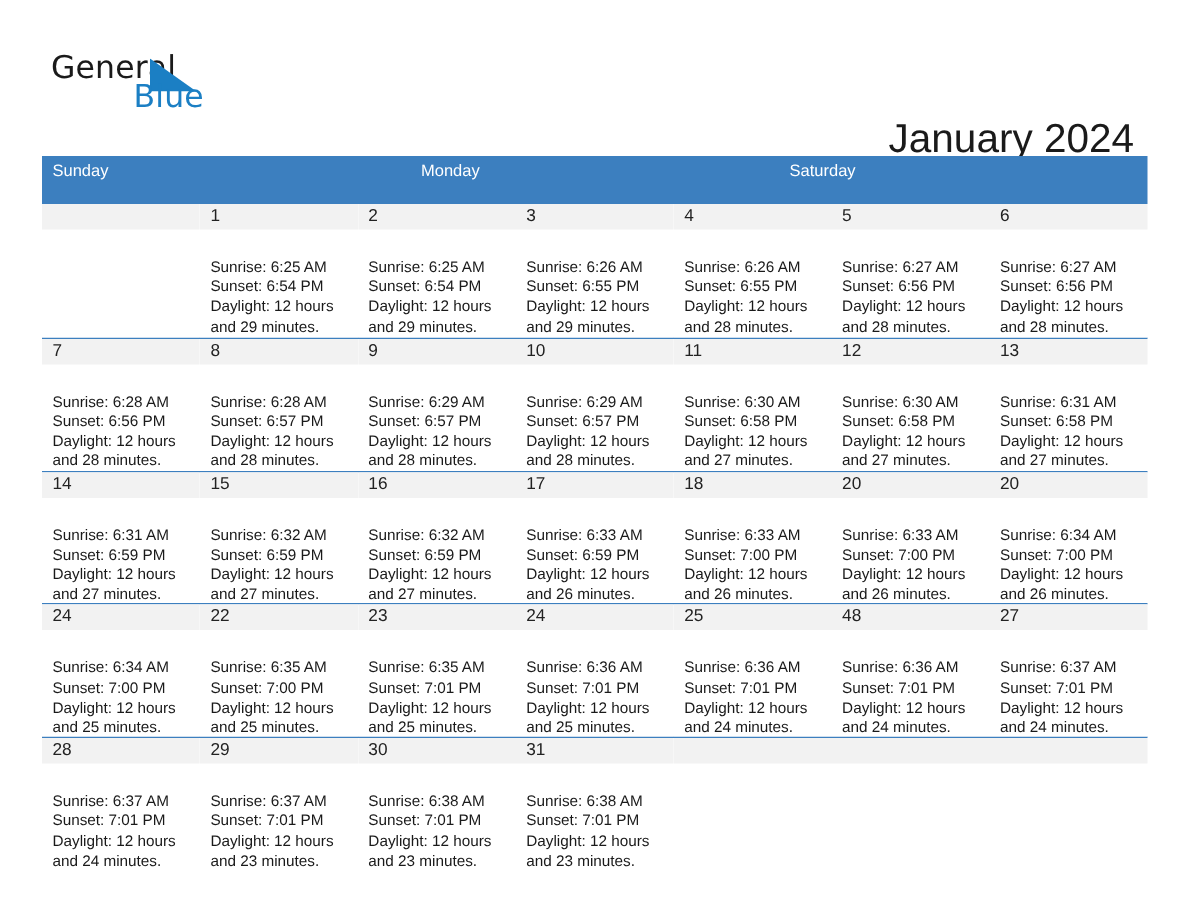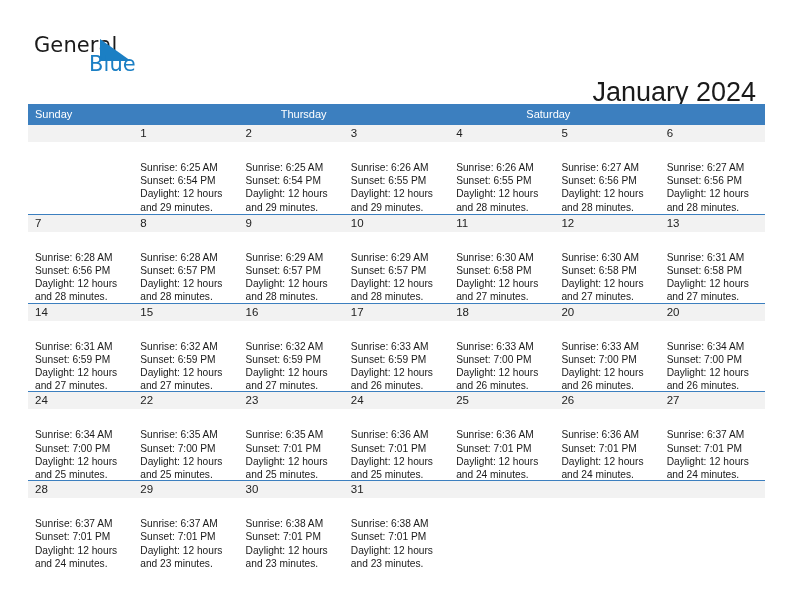--- a/index.html
+++ b/index.html
@@ -95,21 +95,21 @@
   .calendar {
     position: absolute;
     left: 28px;
     top: 104px;
     width: 737px;
   }
 
   .weekday-row {
     display: flex;
     background: #3c7fbf;
-    height: 21px;
+    height: 32px;
   }
   .weekday-cell {
     flex: 1 1 0;
     min-width: 0;
     color: #ffffff;
     font-size: 11px;
     line-height: 21px;
     padding-left: 7px;
     box-sizing: border-box;
     white-space: nowrap;
@@ -179,21 +179,21 @@
     <div class="title-block">
       <div class="cal-title">January 2024</div>
     </div>
 
   </div>
 
   <div class="calendar">
 
     <div class="weekday-row">
       <div class="weekday-cell">Sunday</div>
-      <div class="weekday-cell">Thursday</div>
+      <div class="weekday-cell">Monday</div>
       <div class="weekday-cell">Saturday</div>
     </div>
 
     <div class="week-row first">
       <div class="day-cell empty">
         <div class="daynum-band">
             <span class="daynum"></span>
           </div>
         <div class="day-body">
           <div></div>
@@ -481,21 +481,21 @@
           </div>
         <div class="day-body">
           <div>Sunrise: 6:36 AM</div>
           <div>Sunset: 7:01 PM</div>
           <div>Daylight: 12 hours</div>
           <div>and 24 minutes.</div>
         </div>
       </div>
       <div class="day-cell">
         <div class="daynum-band">
-            <span class="daynum">26</span>
+            <span class="daynum">48</span>
           </div>
         <div class="day-body">
           <div>Sunrise: 6:36 AM</div>
           <div>Sunset: 7:01 PM</div>
           <div>Daylight: 12 hours</div>
           <div>and 24 minutes.</div>
         </div>
       </div>
       <div class="day-cell">
         <div class="daynum-band">

